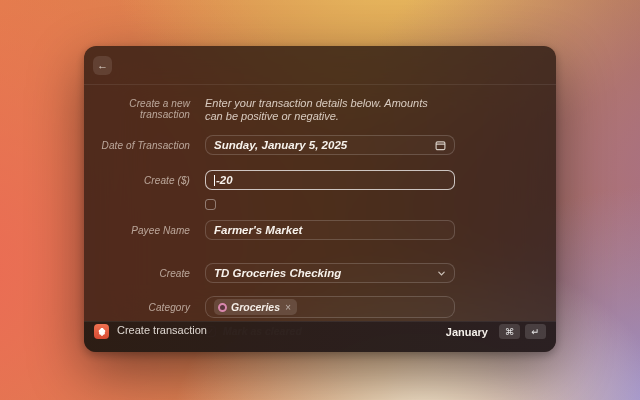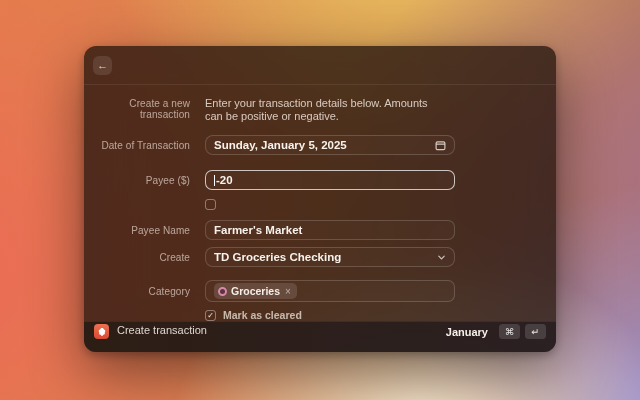--- a/index.html
+++ b/index.html
@@ -22,21 +22,21 @@
     -webkit-backdrop-filter:blur(28px) saturate(1.15);
     box-shadow:0 20px 55px rgba(0,0,0,0.45), 0 3px 10px rgba(0,0,0,0.28);
   }
   .header{height:38px;display:flex;align-items:center;padding:0 9px;}
   .back-btn{
     width:19px;height:19px;border-radius:6px;background:rgba(255,255,255,0.10);
     color:#e0d6cd;font-size:11px;line-height:19px;text-align:center;cursor:default;
   }
   .divider{height:1px;background:rgba(255,255,255,0.08);}
   .content{padding:12px 16px 0;}
-  .row{display:flex;align-items:center;}
+  .row{display:flex;align-items:center;font-style:italic;}
   .label{
     width:90px;min-width:90px;text-align:right;margin-right:15px;
     font-size:10px;color:rgba(234,223,212,0.68);letter-spacing:.1px;
   }
   .ctrl{width:232px;}
   .desc-row{align-items:flex-start;margin-bottom:12px;}
   .desc-row .label{padding-top:1px;}
   .description{
     width:235px;font-size:11px;line-height:13px;color:rgba(238,228,218,0.85);
   }
@@ -44,31 +44,31 @@
     height:18px;border:1px solid rgba(255,255,255,0.17);border-radius:7px;
     background:rgba(255,255,255,0.02);
     padding:0 8px;display:flex;align-items:center;
     font-size:11.5px;font-weight:bold;color:#f7f2ec;
   }
   .input.focused{border-color:rgba(255,255,255,0.72);border-radius:7px;}
   .spread{justify-content:space-between;border-radius:8px;}
   .row-date{margin-bottom:15px;}
   .row-amount{margin-bottom:9px;}
   .row-transfer{margin-bottom:10px;}
-  .row-payee{margin-bottom:7px;}
+  .row-payee{margin-bottom:23px;}
   .row-account{margin-bottom:13px;}
   .row-category{margin-bottom:7px;}
   .caret{display:inline-block;width:1px;height:11px;background:#fff;margin-right:1px;}
   .checkbox{
     width:9px;height:9px;border:1px solid rgba(255,255,255,0.38);border-radius:3px;
     margin-right:7px;display:flex;align-items:center;justify-content:center;
     font-size:8px;color:#f2ece5;line-height:9px;
   }
   .check-label{font-size:10.5px;color:rgba(233,223,213,0.78);font-weight:bold;}
-  .cat-input{height:20px;}
+  .cat-input{height:20px;border-radius:9px;}
   .tag{
     display:inline-flex;align-items:center;gap:4px;
     background:rgba(255,255,255,0.12);border-radius:5px;padding:2px 6px 2px 4px;
     font-size:10.5px;font-weight:bold;color:#f4eee8;
   }
   .tag-dot{
     width:9px;height:9px;border-radius:50%;
     border:2px solid #d887ad;background:rgba(80,40,60,0.6);box-sizing:border-box;
   }
   .tag-x{color:rgba(255,255,255,0.55);font-size:10px;font-weight:normal;margin-left:1px;}
@@ -118,21 +118,21 @@
         <span>
           <svg width="11" height="11" viewBox="0 0 12 12" fill="none" stroke="rgba(235,228,220,0.85)" stroke-width="1.3">
             <rect x="1.2" y="2" width="9.6" height="8.6" rx="1.6"></rect>
             <line x1="1.2" y1="4.6" x2="10.8" y2="4.6"></line>
           </svg>
         </span>
       </div>
     </div>
 
     <div class="row row-amount">
-      <div class="label">Payee ($)</div>
+      <div class="label">Create ($)</div>
       <div class="input ctrl focused">
         <span class="caret"></span>
         <span>-20</span>
       </div>
     </div>
 
     <div class="row row-transfer">
       <div class="label"></div>
       <div class="ctrl row" style="width:auto">
         <span class="checkbox"></span>

